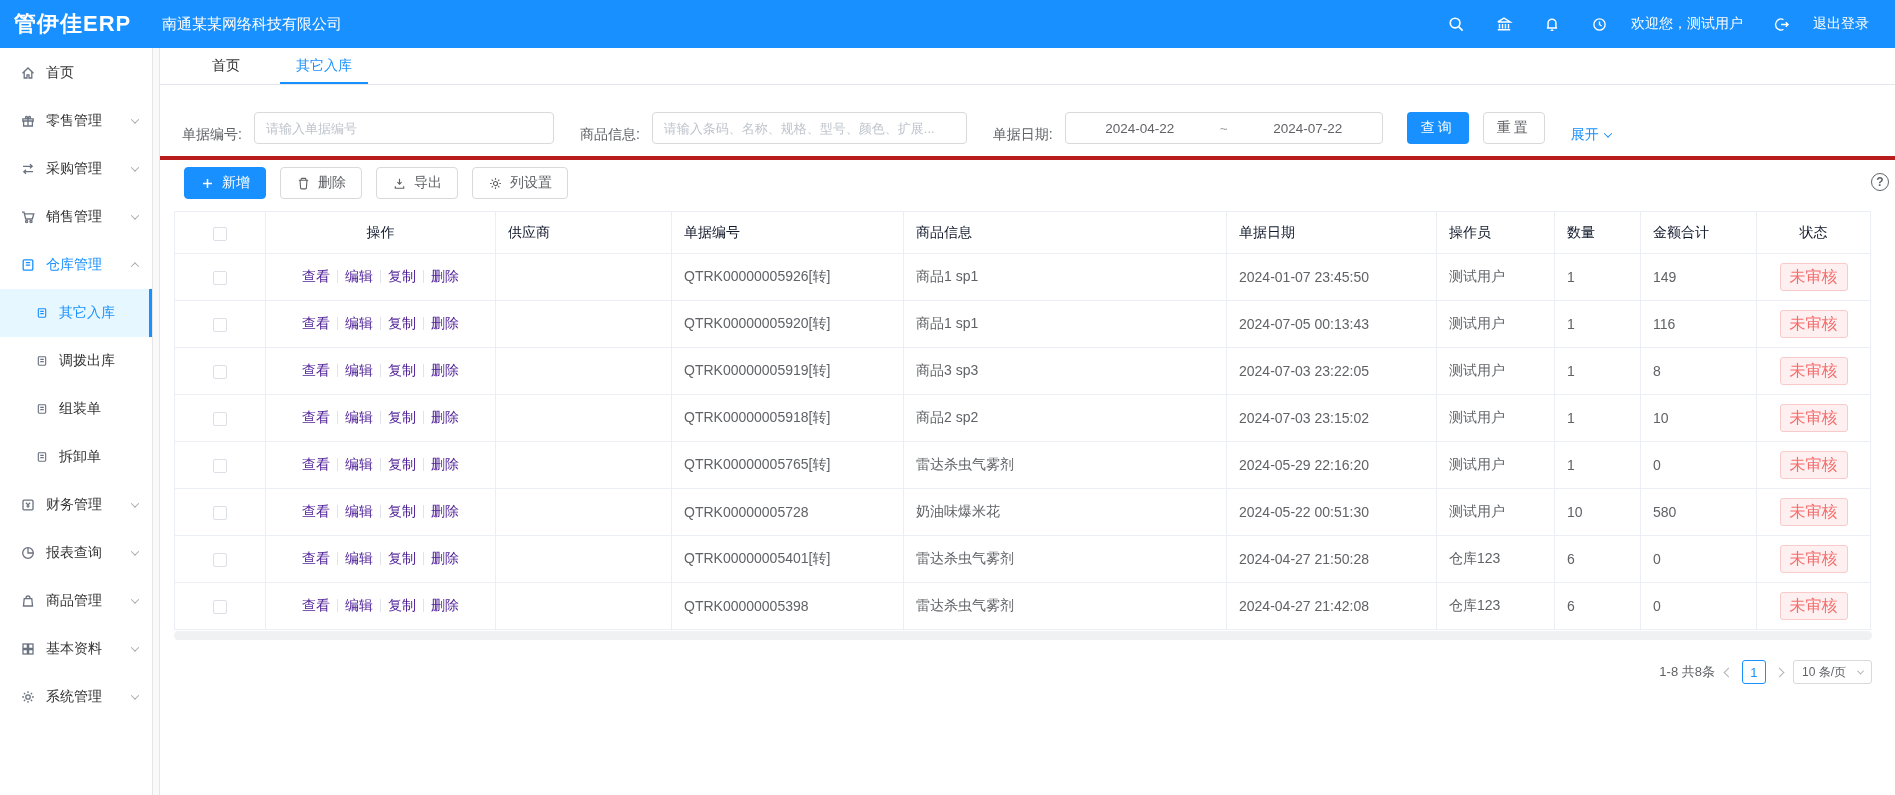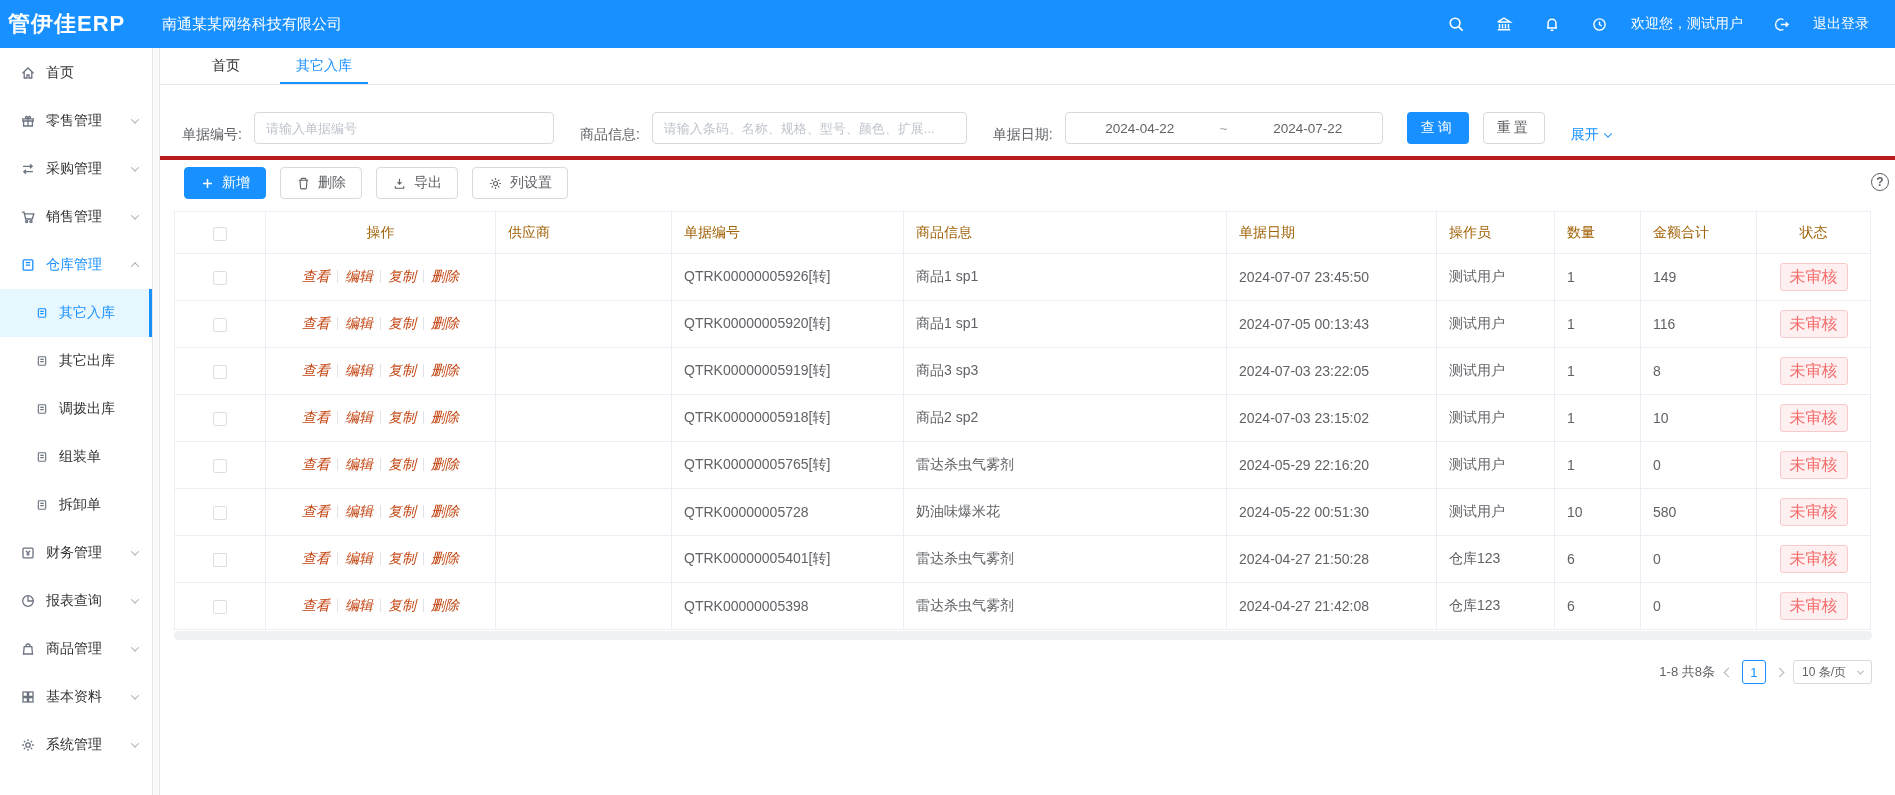--- a/index.html
+++ b/index.html
@@ -2,21 +2,21 @@
 <html><head>
 <meta charset="utf-8">
 <style>
   * { box-sizing: border-box; margin: 0; padding: 0; }
   html,body { width:1895px; height:795px; overflow:hidden; background:#fff;
     font-family:"Liberation Sans","DejaVu Sans",sans-serif; }
   svg { display:block; }
 
   
   .topbar { height:48px; background:#1890ff; display:flex; align-items:center; color:#fff; }
-  .logo { width:152px; padding-left:8px; font-size:22px; font-weight:bold; letter-spacing:1px; flex:none; }
+  .logo { width:152px; padding-left:14px; font-size:22px; font-weight:bold; letter-spacing:1px; flex:none; }
   .company { font-size:15px; margin-left:10px; }
   .topbar-right { margin-left:auto; display:flex; align-items:center; padding-right:26px; font-size:14px; }
   .tb-icon { width:18px; height:18px; color:#fff; margin-left:30px; cursor:pointer; }
   .tb-group { display:flex; align-items:center; margin-left:30px; cursor:pointer; gap:23px; }
   .tb-group .tb-icon { margin-left:0; width:17px; height:17px; }
 
   
   .layout { display:flex; height:747px; }
   .sidebar { width:152px; flex:none; background:#fff; padding-top:1px; }
   .scroll-strip { width:8px; flex:none; background:#fafafa; border-left:1px solid #e6e6e6; border-right:1px solid #e6e6e6; }
@@ -72,26 +72,26 @@
   .tbtn.primary { background:#1890ff; border-color:#1890ff; color:#fff; }
   .tbtn .bi { width:15px; height:15px; color:currentColor; }
   .help { position:absolute; right:6px; top:13px; width:18px; height:18px; border:1.6px solid #5f6368;
     border-radius:50%; color:#5f6368; font-size:12px; font-weight:bold; display:flex;
     align-items:center; justify-content:center; cursor:pointer; }
 
   
   .table-wrap { margin:0 23px 0 14px; flex:none; }
   table { width:1697px; border-collapse:collapse; table-layout:fixed; }
   th, td { border:1px solid #ebeef5; font-weight:normal; overflow:hidden; white-space:nowrap; }
-  th { height:42px; color:#a16207; font-size:14px; text-align:left; padding:0 12px; background:#fff; }
+  th { height:42px; color:#0f172a; font-size:14px; text-align:left; padding:0 12px; background:#fff; }
   td { height:47px; color:#606266; font-size:14px; padding:0 12px; background:#fff; }
   th.c, td.c { text-align:center; padding:0 4px; }
   .cb { width:14px; height:14px; border:1px solid #dcdfe6; border-radius:2px; display:inline-block;
     background:#fff; vertical-align:middle; cursor:pointer; }
-  .op-link { color:#c2410c; cursor:pointer;font-style:italic; }
+  .op-link { color:#4c1d95; cursor:pointer; }
   .op-sep { display:inline-block; width:1px; height:13px; background:#e0e3e8; margin:0 7px; vertical-align:-2px; }
   .badge { display:inline-block; padding:3px 9px; font-size:16px; color:#f56c6c; background:#fef0f0;
     border:1px solid #f9caca; border-radius:3px; line-height:1.3; }
   .hscroll { height:9px; background:#f0f1f2; border-radius:5px; margin:1px 23px 0 14px; flex:none; }
 
   
   .pagination { display:flex; align-items:center; justify-content:flex-end; gap:10px;
     padding:20px 23px 0 0; color:#606266; font-size:13px; flex:none; }
   .pg-chev { width:7px; height:7px; border-right:1.5px solid #b1b3b8; border-bottom:1.5px solid #b1b3b8; cursor:pointer; }
   .pg-chev.left { transform:rotate(135deg); }
@@ -196,29 +196,20 @@
       <span class="chev up"></span>
     </div>
     <div class="menu-item sub-item active">
       <span class="mi-icon">
           <svg viewBox="0 0 16 16" fill="none" stroke="currentColor" stroke-width="1.3">
             <rect x="3.8" y="3.2" width="8.4" height="9.6" rx="1"></rect>
             <path d="M6 6.2 h4 M6 8.7 h4"></path>
           </svg>
         </span>
       <span>其它入库</span>
-    </div>
-    <div class="menu-item sub-item">
-      <span class="mi-icon">
-          <svg viewBox="0 0 16 16" fill="none" stroke="currentColor" stroke-width="1.3">
-            <rect x="3.8" y="3.2" width="8.4" height="9.6" rx="1"></rect>
-            <path d="M6 6.2 h4 M6 8.7 h4"></path>
-          </svg>
-        </span>
-      <span>其它出库</span>
     </div>
     <div class="menu-item sub-item">
       <span class="mi-icon">
           <svg viewBox="0 0 16 16" fill="none" stroke="currentColor" stroke-width="1.3">
             <rect x="3.8" y="3.2" width="8.4" height="9.6" rx="1"></rect>
             <path d="M6 6.2 h4 M6 8.7 h4"></path>
           </svg>
         </span>
       <span>调拨出库</span>
     </div>
@@ -392,21 +383,21 @@
         </thead>
         <tbody id="table-body">
       <tr>
         <td class="c"><span class="cb"></span></td>
         <td class="c">
           <span class="op-link">查看</span><span class="op-sep"></span><span class="op-link">编辑</span><span class="op-sep"></span><span class="op-link">复制</span><span class="op-sep"></span><span class="op-link">删除</span>
         </td>
         <td></td>
         <td>QTRK00000005926[转]</td>
         <td>商品1 sp1</td>
-        <td>2024-07-07 23:45:50</td>
+        <td>2024-01-07 23:45:50</td>
         <td>测试用户</td>
         <td>1</td>
         <td>149</td>
         <td class="c"><span class="badge">未审核</span></td>
       </tr>
 
       <tr>
         <td class="c"><span class="cb"></span></td>
         <td class="c">
           <span class="op-link">查看</span><span class="op-sep"></span><span class="op-link">编辑</span><span class="op-sep"></span><span class="op-link">复制</span><span class="op-sep"></span><span class="op-link">删除</span>

